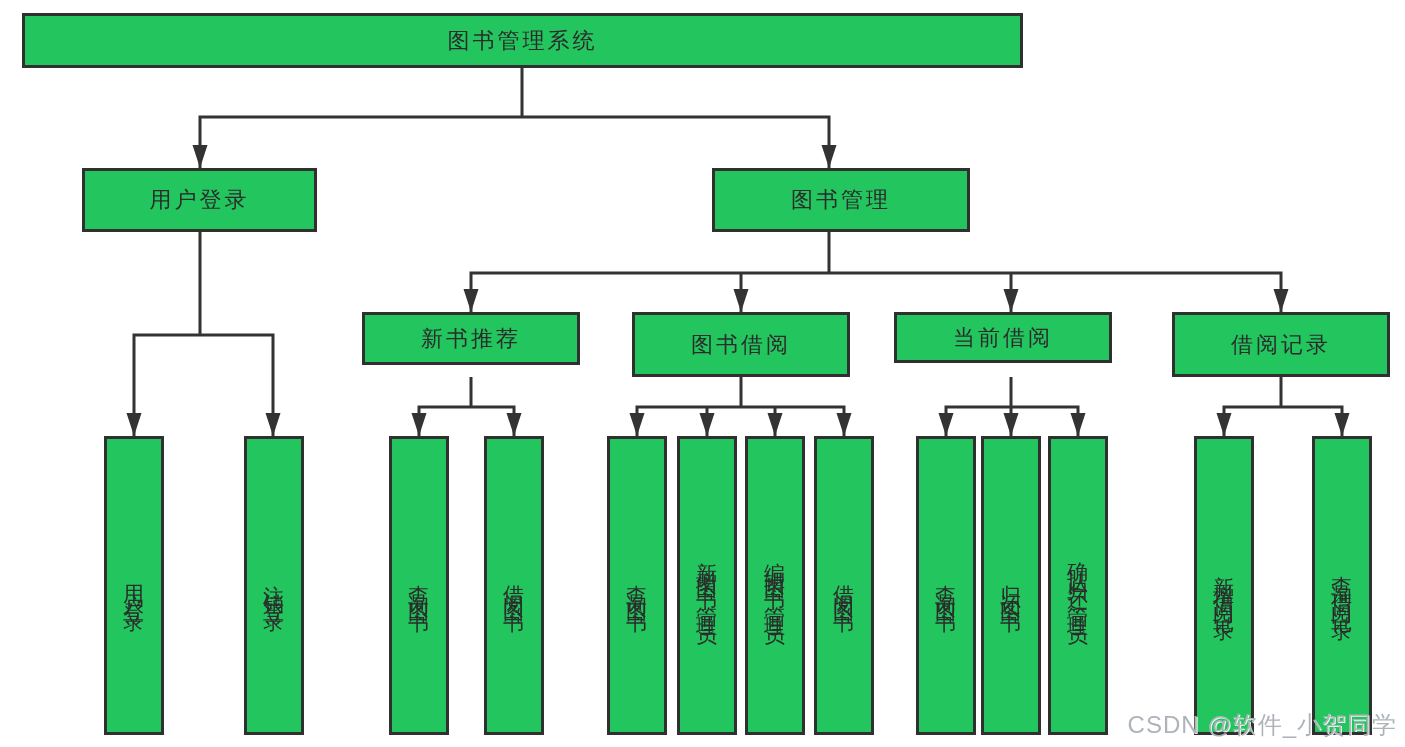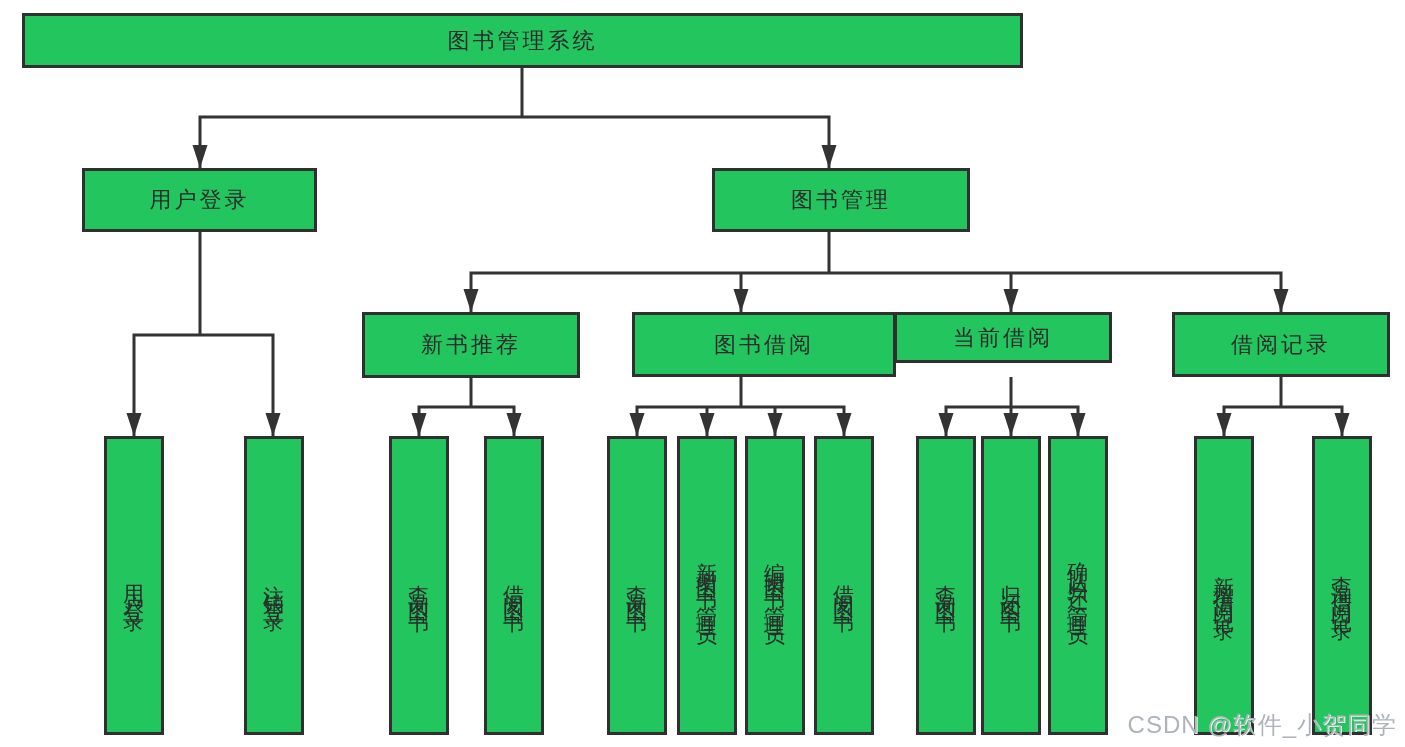--- a/index.html
+++ b/index.html
@@ -44,22 +44,22 @@
     text-orientation: mixed;
     font-size: 21px;
     line-height: 1;
     letter-spacing: 9px;
     white-space: nowrap;
   }
   
   .n-root  { left: 22px;  top: 13px;  width: 1001px; height: 55px; }
   .n-l2a   { left: 82px;  top: 168px; width: 235px;  height: 64px; }
   .n-l2b   { left: 712px; top: 168px; width: 258px;  height: 64px; }
-  .n-m1    { left: 362px; top: 312px; width: 218px;  height: 66px; }
-  .n-m2    { left: 632px; top: 312px; width: 264px;  height: 65px; text-align: center; }
+  .n-m1    { left: 362px; top: 312px; width: 218px;  height: 53px; }
+  .n-m2    { left: 632px; top: 312px; width: 218px;  height: 65px; text-align: center; }
   .n-m3    { left: 894px; top: 312px; width: 218px;  height: 51px; }
   .n-m4    { left: 1172px;top: 312px; width: 218px;  height: 65px; }
   .v-box   { top: 436px; width: 60px; height: 299px; }
   .n-x1  { left: 104px; }
   .n-x2  { left: 244px; }
   .n-x3  { left: 389px; }
   .n-x4  { left: 484px; }
   .n-x5  { left: 607px; }
   .n-x6  { left: 677px; }
   .n-x7  { left: 745px; }

